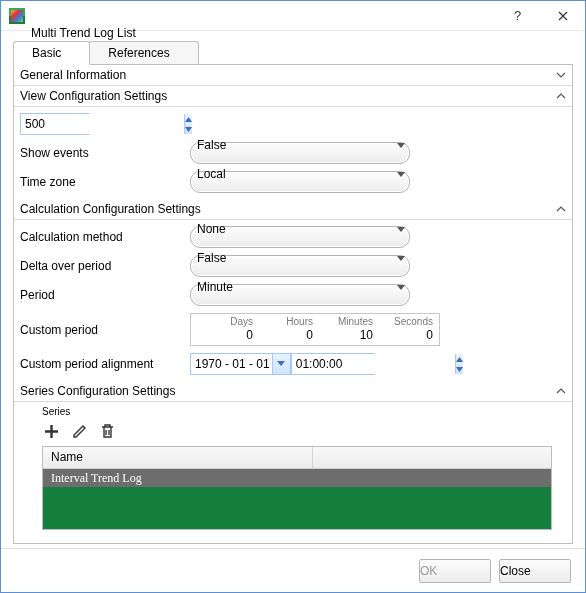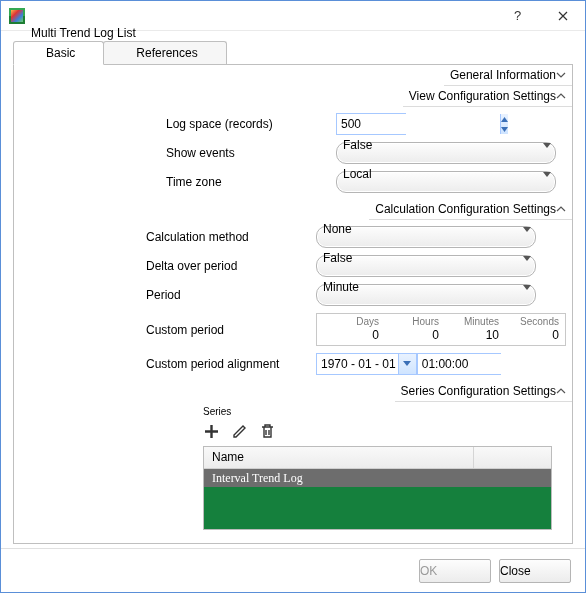--- a/index.html
+++ b/index.html
@@ -51,39 +51,38 @@
   }
 
   .tabs {
     display:flex;
     align-items:flex-end;
     gap:0;
     position:relative;
     z-index:2;
   }
   .tab {
-    padding: 4px 28px 4px 32px;
+    padding: 4px 28px 4px 18px;
     border:1px solid #bfbfbf;
     border-bottom:none;
     border-radius:3px 3px 0 0;
     background:#fff;
     margin-right:-1px;
     position:relative;
   }
   .tab.inactive { background:#f6f6f6; }
   .tab.active { border-bottom:1px solid #fff; margin-bottom:-1px; z-index:3; }
 
   .panel {
     border:1px solid #bfbfbf;
     flex:1;
     display:flex; flex-direction:column;
     overflow:hidden;
     position:relative;
     z-index:1;
-    align-items:flex-end;
   }
 
   .section-header {
     display:flex; align-items:center;
     padding: 3px 6px;
     border-bottom:1px solid #dcdcdc;
     background:#fff;
     font-size:12px;
   }
   .section-header .caret {
@@ -257,21 +256,20 @@
       <div class="section-header">
         <span>View Configuration Settings</span>
         <span class="caret">
           <svg viewBox="0 0 10 10">
               <path d="M1 7 L5 3 L9 7" fill="none" stroke="#555" stroke-width="1.2"></path>
             </svg>
         </span>
       </div>
       <div class="section-body">
         <div class="row">
-          <div class="label">Log space (records)</div>
           <div class="field">
             <div class="spinbox">
               <input value="500" style="">
               <div class="spin-btns">
                 <div class="sb">
                     <svg viewBox="0 0 7 5">
                       <path d="M0 5 L3.5 0 L7 5 Z" fill="#3a6fb7"></path>
                     </svg>
                   </div>
                 <div class="sb">

